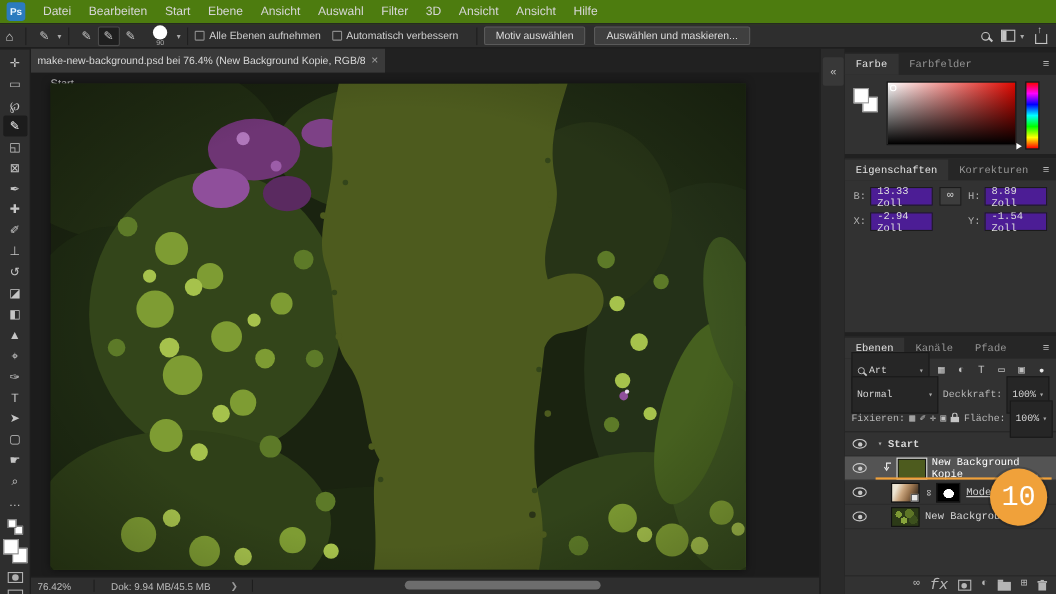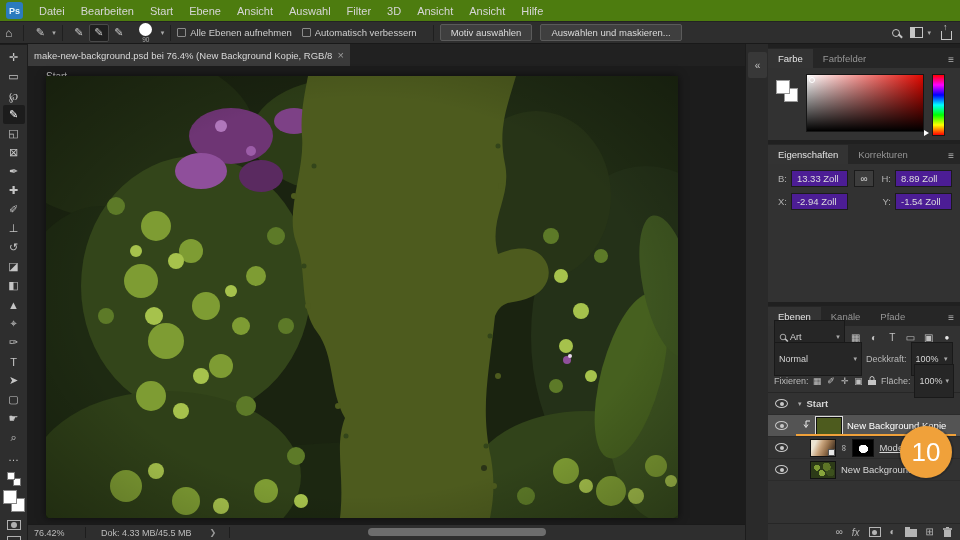--- a/index.html
+++ b/index.html
@@ -80,21 +80,21 @@
   #hscroll { position:absolute; left:340px; bottom:4px; width:178px; height:8px;
     background:#6d6d6d; border-radius:4px; }
 
   
   #dockstrip { position:absolute; left:745px; top:44px; width:23px; height:496px;
     background:#2a2a2a; border-left:1px solid #1c1c1c; }
   #collapse-btn { position:absolute; left:2px; top:8px; width:19px; height:26px; background:#383838;
     border-radius:2px; color:#c5c5c5; font-size:10px; display:flex; align-items:center; justify-content:center;}
 
   
-  #dock { position:absolute; left:768px; top:44px; width:192px; height:496px; background:#202020; }
+  #dock { position:absolute; left:768px; top:44px; width:192px; height:496px; background:#202020;font-family:Liberation Mono, monospace; }
   .panel { position:absolute; left:0; width:192px; background:#323232; }
   .ptabs { height:20px; background:#262626; display:flex; align-items:flex-end; }
   .ptab { padding:4px 10px 4px 10px; font-size:9.5px; color:#969696; }
   .ptab.on { background:#333333; color:#e3e3e3; }
   .pmenu { margin-left:auto; color:#b5b5b5; font-size:10px; padding:0 6px 3px 0;}
 
   
   #panel-color { top:4px; height:92px; }
   .fgbg { position:absolute; left:8px; top:32px; width:22px; height:22px;}
   .fgbg .b1 { position:absolute; left:0; top:0; width:14px; height:14px; background:#fff; border:1px solid #999; z-index:2;}
@@ -153,21 +153,21 @@
   .sel-underline { position:absolute; left:28px; right:4px; bottom:0; height:2px; background:#f0a13a; }
   .clip-cursor { position:absolute; right:16px; bottom:-7px; z-index:5; }
   .linkchain { display:inline-block; transform:rotate(90deg); font-size:9px; color:#d0d0d0; flex:none;}
   .uline { text-decoration:underline; }
   #step-badge { position:absolute; right:8px; top:120px; width:52px; height:52px; border-radius:50%;
     background:#f0a13a; color:#fff; font-size:26px; display:flex; align-items:center; justify-content:center;
     z-index:10; box-shadow:0 0 0 2px rgba(0,0,0,.15);}
   #layers-bottom { position:absolute; left:0; right:0; bottom:0; height:17px; border-top:1px solid #262626;
     display:flex; align-items:center; justify-content:flex-end; gap:9px; padding-right:8px; background:#323232;}
   .bb-ico { color:#b5b5b5; font-size:10px; line-height:10px; }
-  .fx-ico { font-size:10px; font-style:italic; color:#b5b5b5; }
+  .fx-ico { font-size:14px; font-style:italic; color:#b5b5b5; }
   .mask-ico { width:12px; height:10px; border:1px solid #b5b5b5; position:relative; }
   .mask-ico::after { content:""; position:absolute; left:2.5px; top:1.5px; width:5px; height:5px;
     border-radius:50%; background:#b5b5b5; }
   .folder-ico { width:12px; height:8px; background:#b5b5b5; position:relative; margin-top:2px;}
   .folder-ico::before { content:""; position:absolute; left:0; top:-2px; width:5px; height:2px; background:#b5b5b5;}
 </style>
 </head>
 <body>
 
 <div id="menubar">
@@ -380,21 +380,21 @@
       <circle cx="521" cy="284" r="4" fill="#8f4f9b"></circle>
       <circle cx="524" cy="280" r="2" fill="#e8d8ee"></circle>
       <circle cx="438" cy="392" r="3" fill="#2a3317"></circle>
       <rect width="632" height="442" fill="url(#vig)"></rect>
     </svg>
   </div>
 
   <div id="statusbar">
     <span class="zoomtxt">76.42%</span>
     <div class="sb-sep"></div>
-    <span class="docsize">Dok: 4.33 MB/45.5 MB</span>
+    <span class="docsize">Dok: 9.94 MB/45.5 MB</span>
     <span class="more">❯</span>
     <div class="sb-sep"></div>
   </div>
   <div id="hscroll"></div>
 </div>
 
 <div id="dockstrip">
   <div id="collapse-btn">«</div>
 </div>
 

